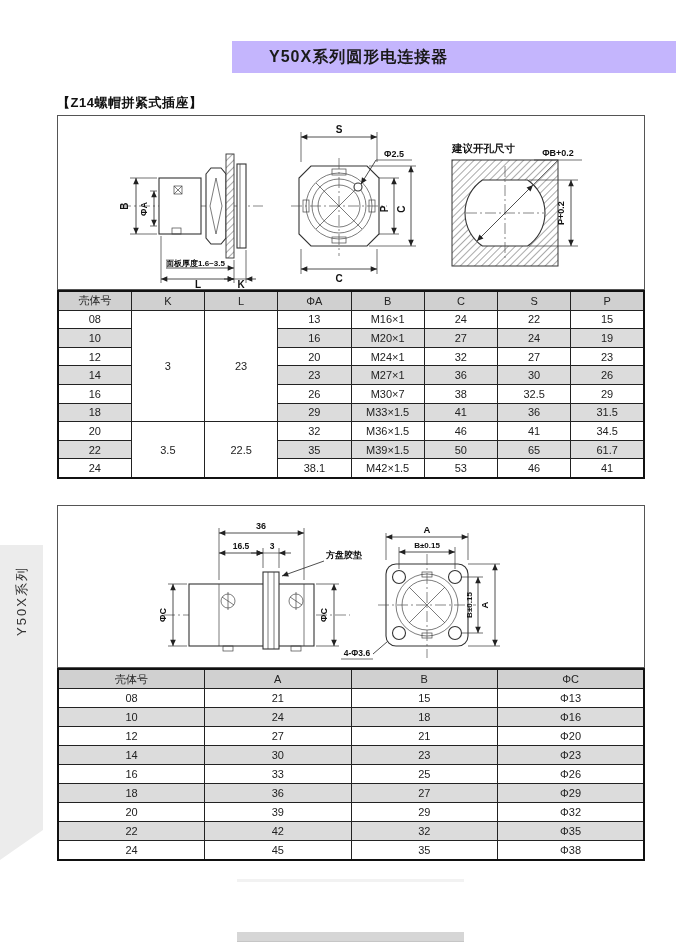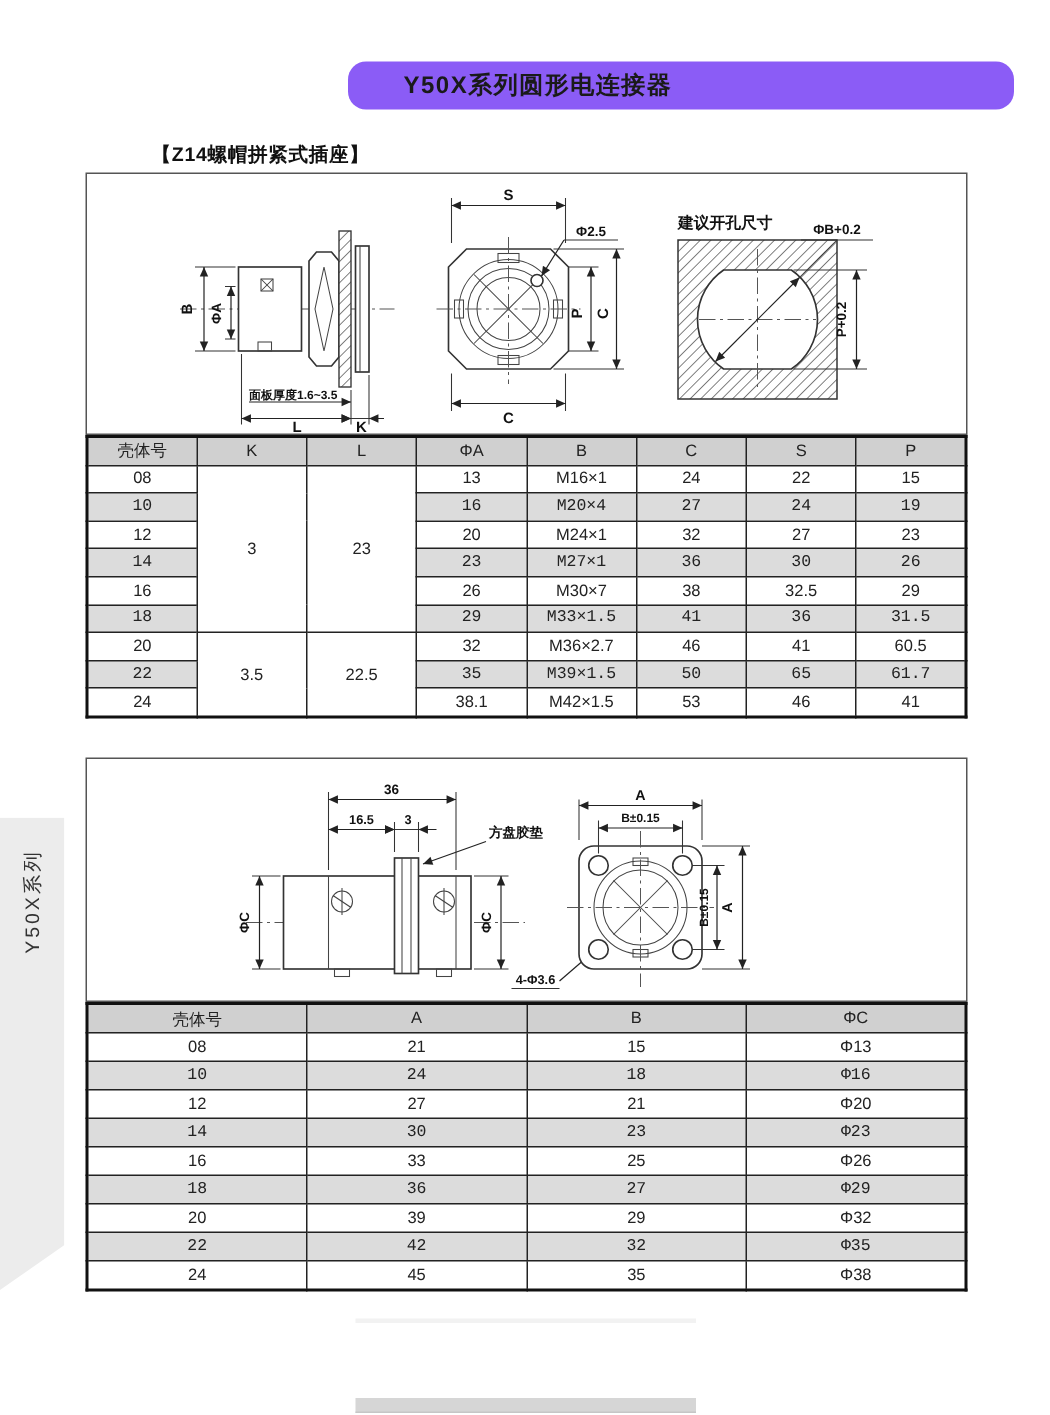--- a/index.html
+++ b/index.html
@@ -2,28 +2,27 @@
 <html><head>
 <meta charset="utf-8">
 <style>
   html,body { margin:0; padding:0; background:#fff; }
   .page {
     position:relative; width:700px; height:943px; background:#fff;
     font-family:"Liberation Sans", sans-serif; color:#111; overflow:hidden;
   }
   .title-bar {
     position:absolute; left:232px; top:41px; width:444px; height:32px;
-    background:#8b5cf6; display:flex; align-items:center;
+    background:#c4b5fd; display:flex; align-items:center;
     padding-left:37px; box-sizing:border-box;
-    font-size:16px; font-weight:bold; letter-spacing:1px; color:#1a1a1a;border-radius:12px;
+    font-size:16px; font-weight:bold; letter-spacing:1px; color:#1a1a1a;
   }
   .sec-heading {
     position:absolute; left:57px; font-size:13px; font-weight:bold; color:#111;
     letter-spacing:0.5px;
-    margin-left:44px;
   }
   #h1 { top:94px; }
   #h2 { top:483px; }
   .draw-box {
     position:absolute; left:57px; width:588px; box-sizing:border-box;
     border:1px solid #555; background:#fff;
   }
   #box1 { top:115px; height:175px; }
   #box2 { top:505px; height:163px; }
   .draw-box svg { display:block; width:100%; height:100%; }
@@ -35,21 +34,21 @@
     font-size:11px; color:#222;
   }
   #table1 { top:290px; }
   #table2 { top:668px; }
   table.data th, table.data td {
     border:1px solid #222; text-align:center; vertical-align:middle;
     padding:0; height:17.6px; font-weight:normal; background:#fff;
   }
   #table2 th, #table2 td { height:18px; }
   table.data thead th { background:#d0d0d0; }
-  table.data tr.stripe td { background:#dcdcdc;font-family:Liberation Mono, monospace; }
+  table.data tr.stripe td { background:#dcdcdc; }
   table.data td.merged { background:#ffffff; }
 
   .sidebar-tab {
     position:absolute; left:0; top:545px; width:43px; height:315px;
     background:#ececec;
     clip-path:polygon(0 0, 100% 0, 100% calc(100% - 30px), 0 100%);
   }
   .sidebar-text {
     position:absolute; left:-39px; top:593px; width:120px; height:16px;
     transform:rotate(-90deg); transform-origin:center;
@@ -209,21 +208,21 @@
           <td class="merged" rowspan="6">23</td>
           <td>13</td>
           <td>M16×1</td>
           <td>24</td>
           <td>22</td>
           <td>15</td>
         </tr>
         <tr class="stripe">
           <td>10</td>
           <td>16</td>
-          <td>M20×4</td>
+          <td>M20×1</td>
           <td>27</td>
           <td>24</td>
           <td>19</td>
         </tr>
         <tr>
           <td>12</td>
           <td>20</td>
           <td>M24×1</td>
           <td>32</td>
           <td>27</td>
@@ -251,24 +250,24 @@
           <td>M33×1.5</td>
           <td>41</td>
           <td>36</td>
           <td>31.5</td>
         </tr>
         <tr>
           <td>20</td>
           <td class="merged" rowspan="3">3.5</td>
           <td class="merged" rowspan="3">22.5</td>
           <td>32</td>
-          <td>M36×2.7</td>
+          <td>M36×1.5</td>
           <td>46</td>
           <td>41</td>
-          <td>60.5</td>
+          <td>34.5</td>
         </tr>
         <tr class="stripe">
           <td>22</td>
           <td>35</td>
           <td>M39×1.5</td>
           <td>50</td>
           <td>65</td>
           <td>61.7</td>
         </tr>
         <tr>

